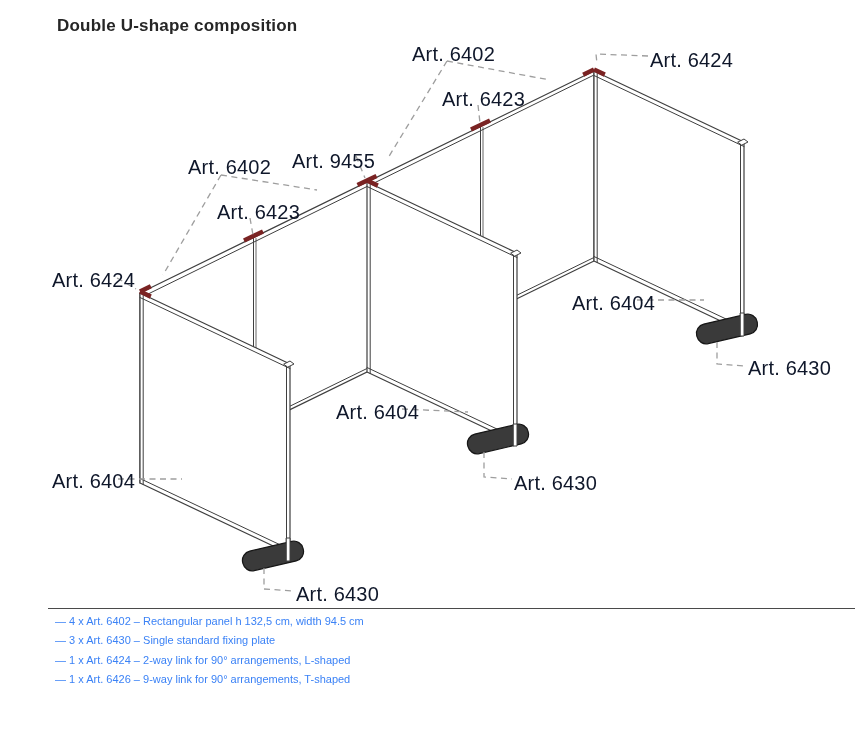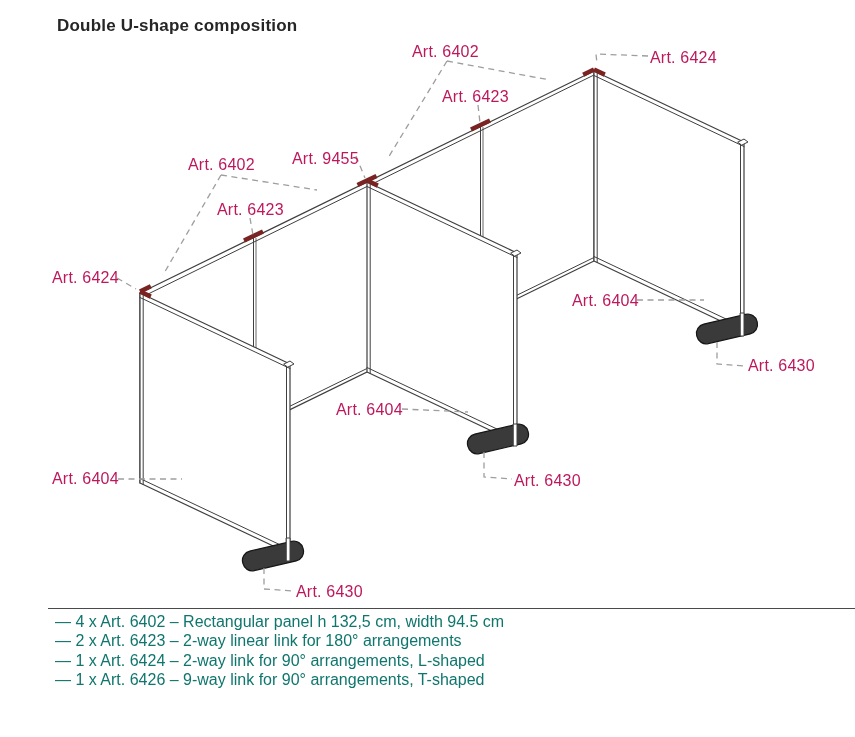--- a/index.html
+++ b/index.html
@@ -5,29 +5,29 @@
   html,body{margin:0;padding:0;background:#fff;}
   #page{
     position:relative;width:855px;height:737px;background:#ffffff;overflow:hidden;
     font-family:"Liberation Sans", sans-serif;
   }
   #title{
     position:absolute;left:57px;top:16px;
     font-size:17px;font-weight:bold;color:#262626;letter-spacing:.2px;
   }
   .art-label{
-    position:absolute;font-size:16px;color:#be185d;white-space:nowrap;letter-spacing:.2px;
+    position:absolute;font-size:20px;color:#0f172a;white-space:nowrap;letter-spacing:.2px;
   }
   #diagram-svg{position:absolute;left:0;top:0;}
   #list-separator{
     position:absolute;left:48px;top:608px;width:807px;height:0;
     border-top:1.6px solid #4a4a4a;
   }
   #parts-list{
-    position:absolute;left:55px;top:612px;font-size:16px;color:#0f766e;line-height:19.3px;
+    position:absolute;left:55px;top:612px;font-size:11px;color:#3b82f6;line-height:19.3px;
   }
 </style>
 </head>
 <body>
 
 <div id="page">
 
   <div id="title">Double U-shape composition</div>
 
   <svg id="diagram-svg" width="855" height="737" viewBox="0 0 855 737">
@@ -138,18 +138,18 @@
   <div class="art-label" style="left:572px;top:292px">Art. 6404</div>
   <div class="art-label" style="left:336px;top:401px">Art. 6404</div>
   <div class="art-label" style="left:52px;top:470px">Art. 6404</div>
   <div class="art-label" style="left:748px;top:357px">Art. 6430</div>
   <div class="art-label" style="left:514px;top:472px">Art. 6430</div>
   <div class="art-label" style="left:296px;top:583px">Art. 6430</div>
 
   <div id="list-separator"></div>
   <div id="parts-list">
     <div>— 4 x Art. 6402 – Rectangular panel h 132,5 cm, width 94.5 cm</div>
-    <div>— 2 x Art. 6423 – 2-way linear link for 180° arrangements</div>
+    <div>— 3 x Art. 6430 – Single standard fixing plate</div>
     <div>— 1 x Art. 6424 – 2-way link for 90° arrangements, L-shaped</div>
     <div>— 1 x Art. 6426 – 9-way link for 90° arrangements, T-shaped</div>
   </div>
 
 </div>
 
 </body></html>

